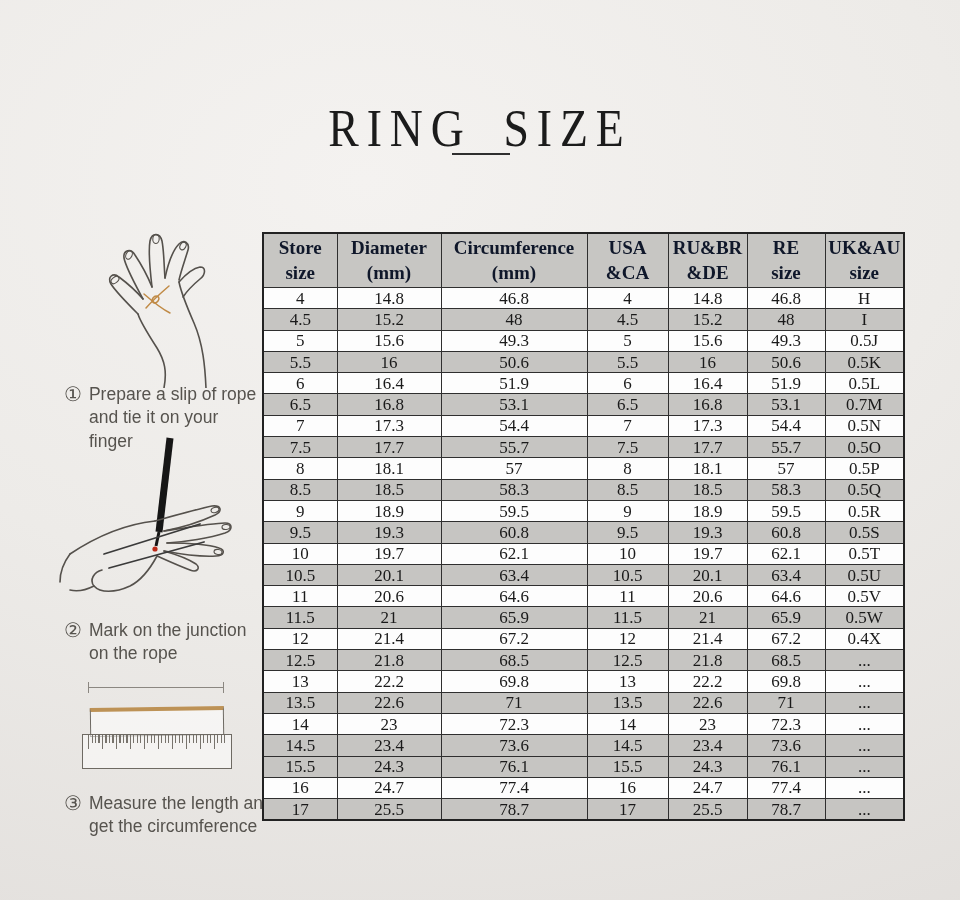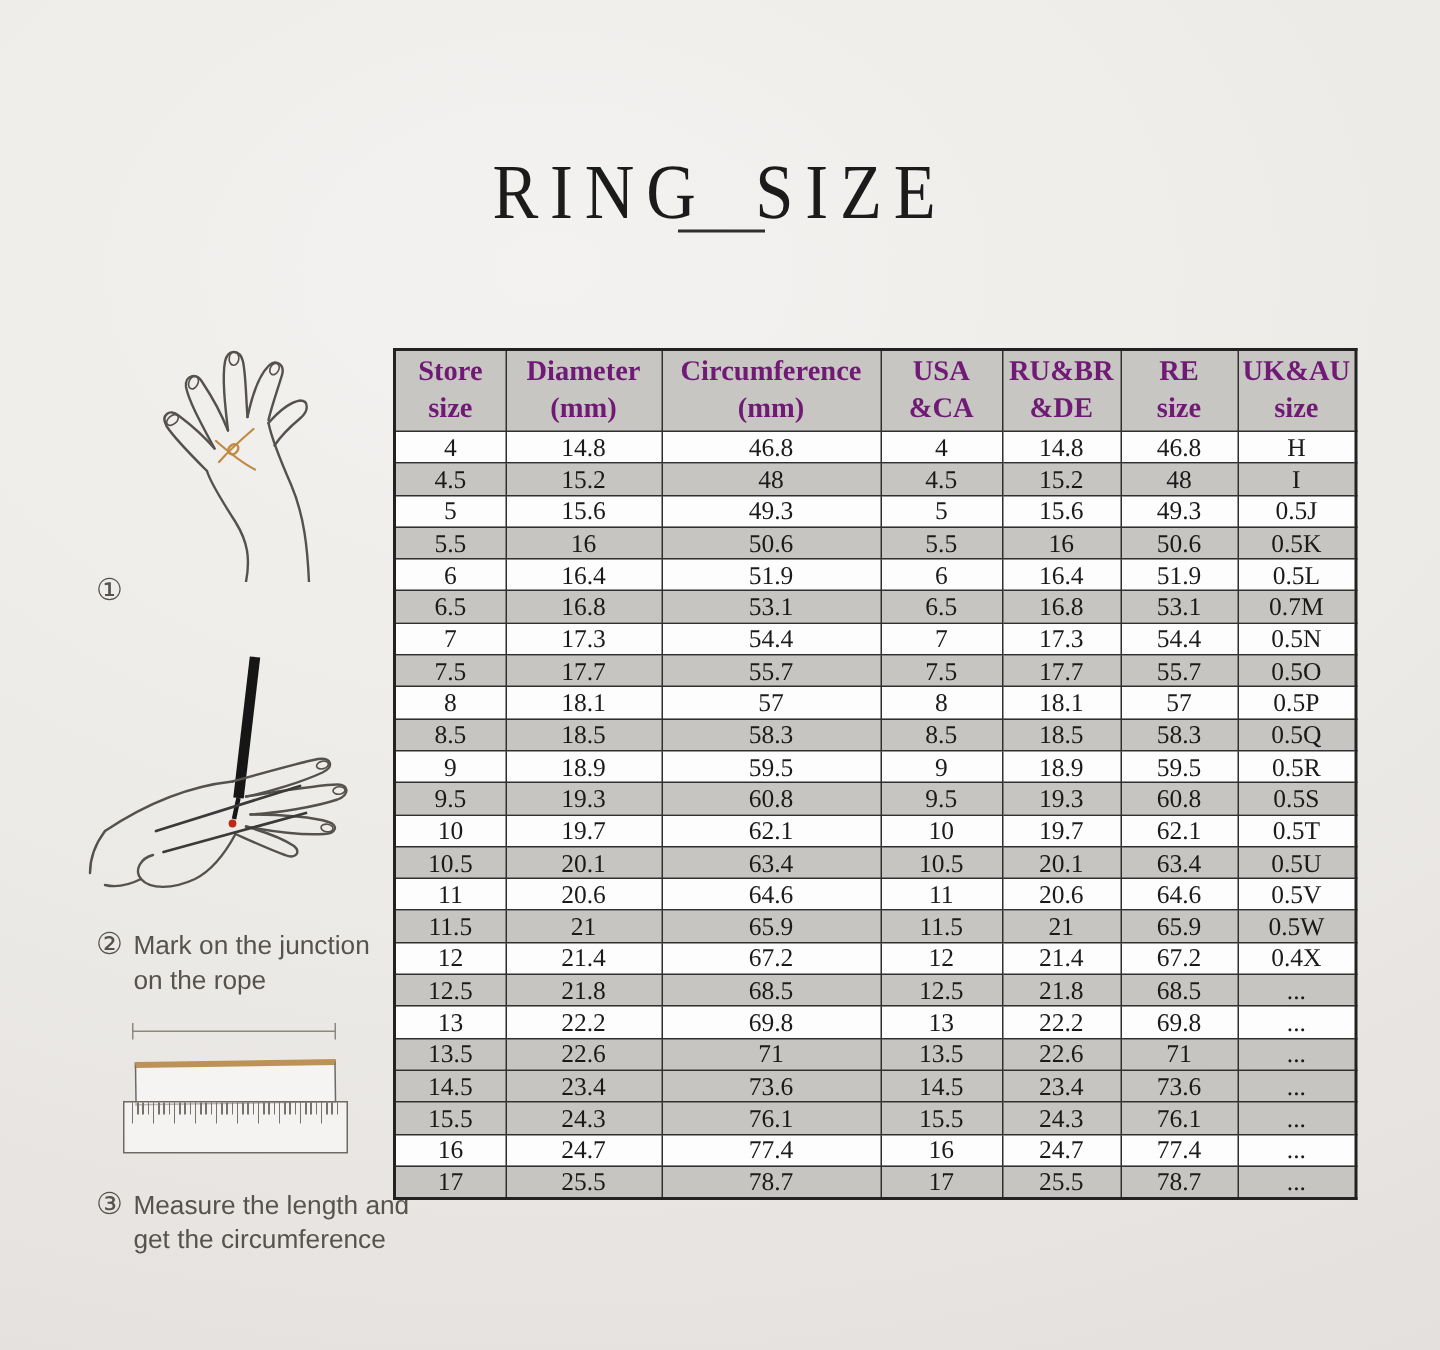--- a/index.html
+++ b/index.html
@@ -57,21 +57,21 @@
     background:repeating-linear-gradient(90deg,#77736c 0 1px,transparent 1px 14px);
   }
   
   table.size-table{
     position:absolute;left:262px;top:232px;width:641px;
     border-collapse:collapse;table-layout:fixed;
     font-family:"Liberation Serif",serif;
     border:2px solid #222;
   }
   .size-table th{
-    background:#c7c6c3;color:#701a75;
+    background:#c7c6c3;color:#0f172a;
     font-weight:bold;font-size:19px;line-height:1.28;
     white-space:pre-line;text-align:center;vertical-align:middle;
     border:1px solid #2f2f2f;height:53px;padding:0;
   }
   .size-table td{
     background:#fdfdfd;color:#1a1a1a;
     font-size:17px;line-height:1;text-align:center;vertical-align:middle;
     border:1px solid #2f2f2f;height:20.3px;padding:0;
   }
   .size-table tr.alt td{background:#c6c5c2;}
@@ -104,20 +104,22 @@
       <g fill="none" stroke="#c08a45" stroke-width="1.5" stroke-linecap="round">
         <path d="M56,88 C63,80 72,72 79,66"></path>
         <path d="M54,74 C62,81 72,89 80,93"></path>
         <path d="M63,78 C66,74 71,77 68,81 C65,85 60,82 63,78"></path>
       </g>
     </svg>
   </div>
 
   <div class="step-caption" style="left:64px;top:383px;width:200px;">
     <span class="step-num">①</span>
+    <span class="step-text">Prepare a slip of rope
+and tie it on your finger</span>
   </div>
 
   <div class="illus" style="left:52px;top:436px;">
     <svg width="205" height="180" viewBox="0 0 205 180">
       <path d="M118,2 L107,96" stroke="#161616" stroke-width="7" fill="none"></path>
       <path d="M107,96 L104,110" stroke="#161616" stroke-width="3" fill="none"></path>
       <circle cx="103" cy="113" r="2.6" fill="#bb2a18"></circle>
       <g fill="none" stroke="#55514c" stroke-width="1.6" stroke-linecap="round">
         <path d="M18,118 C45,100 75,88 103,85"></path>
         <path d="M103,85 C128,78 150,72 160,70 C169,69 171,75 163,79 C150,85 128,92 112,95"></path>
@@ -360,20 +362,29 @@
         </tr>
         <tr class="alt">
           <td>13.5</td>
           <td>22.6</td>
           <td>71</td>
           <td>13.5</td>
           <td>22.6</td>
           <td>71</td>
           <td>...</td>
         </tr>
+        <tr>
+          <td>14</td>
+          <td>23</td>
+          <td>72.3</td>
+          <td>14</td>
+          <td>23</td>
+          <td>72.3</td>
+          <td>...</td>
+        </tr>
         <tr class="alt">
           <td>14.5</td>
           <td>23.4</td>
           <td>73.6</td>
           <td>14.5</td>
           <td>23.4</td>
           <td>73.6</td>
           <td>...</td>
         </tr>
         <tr class="alt">

